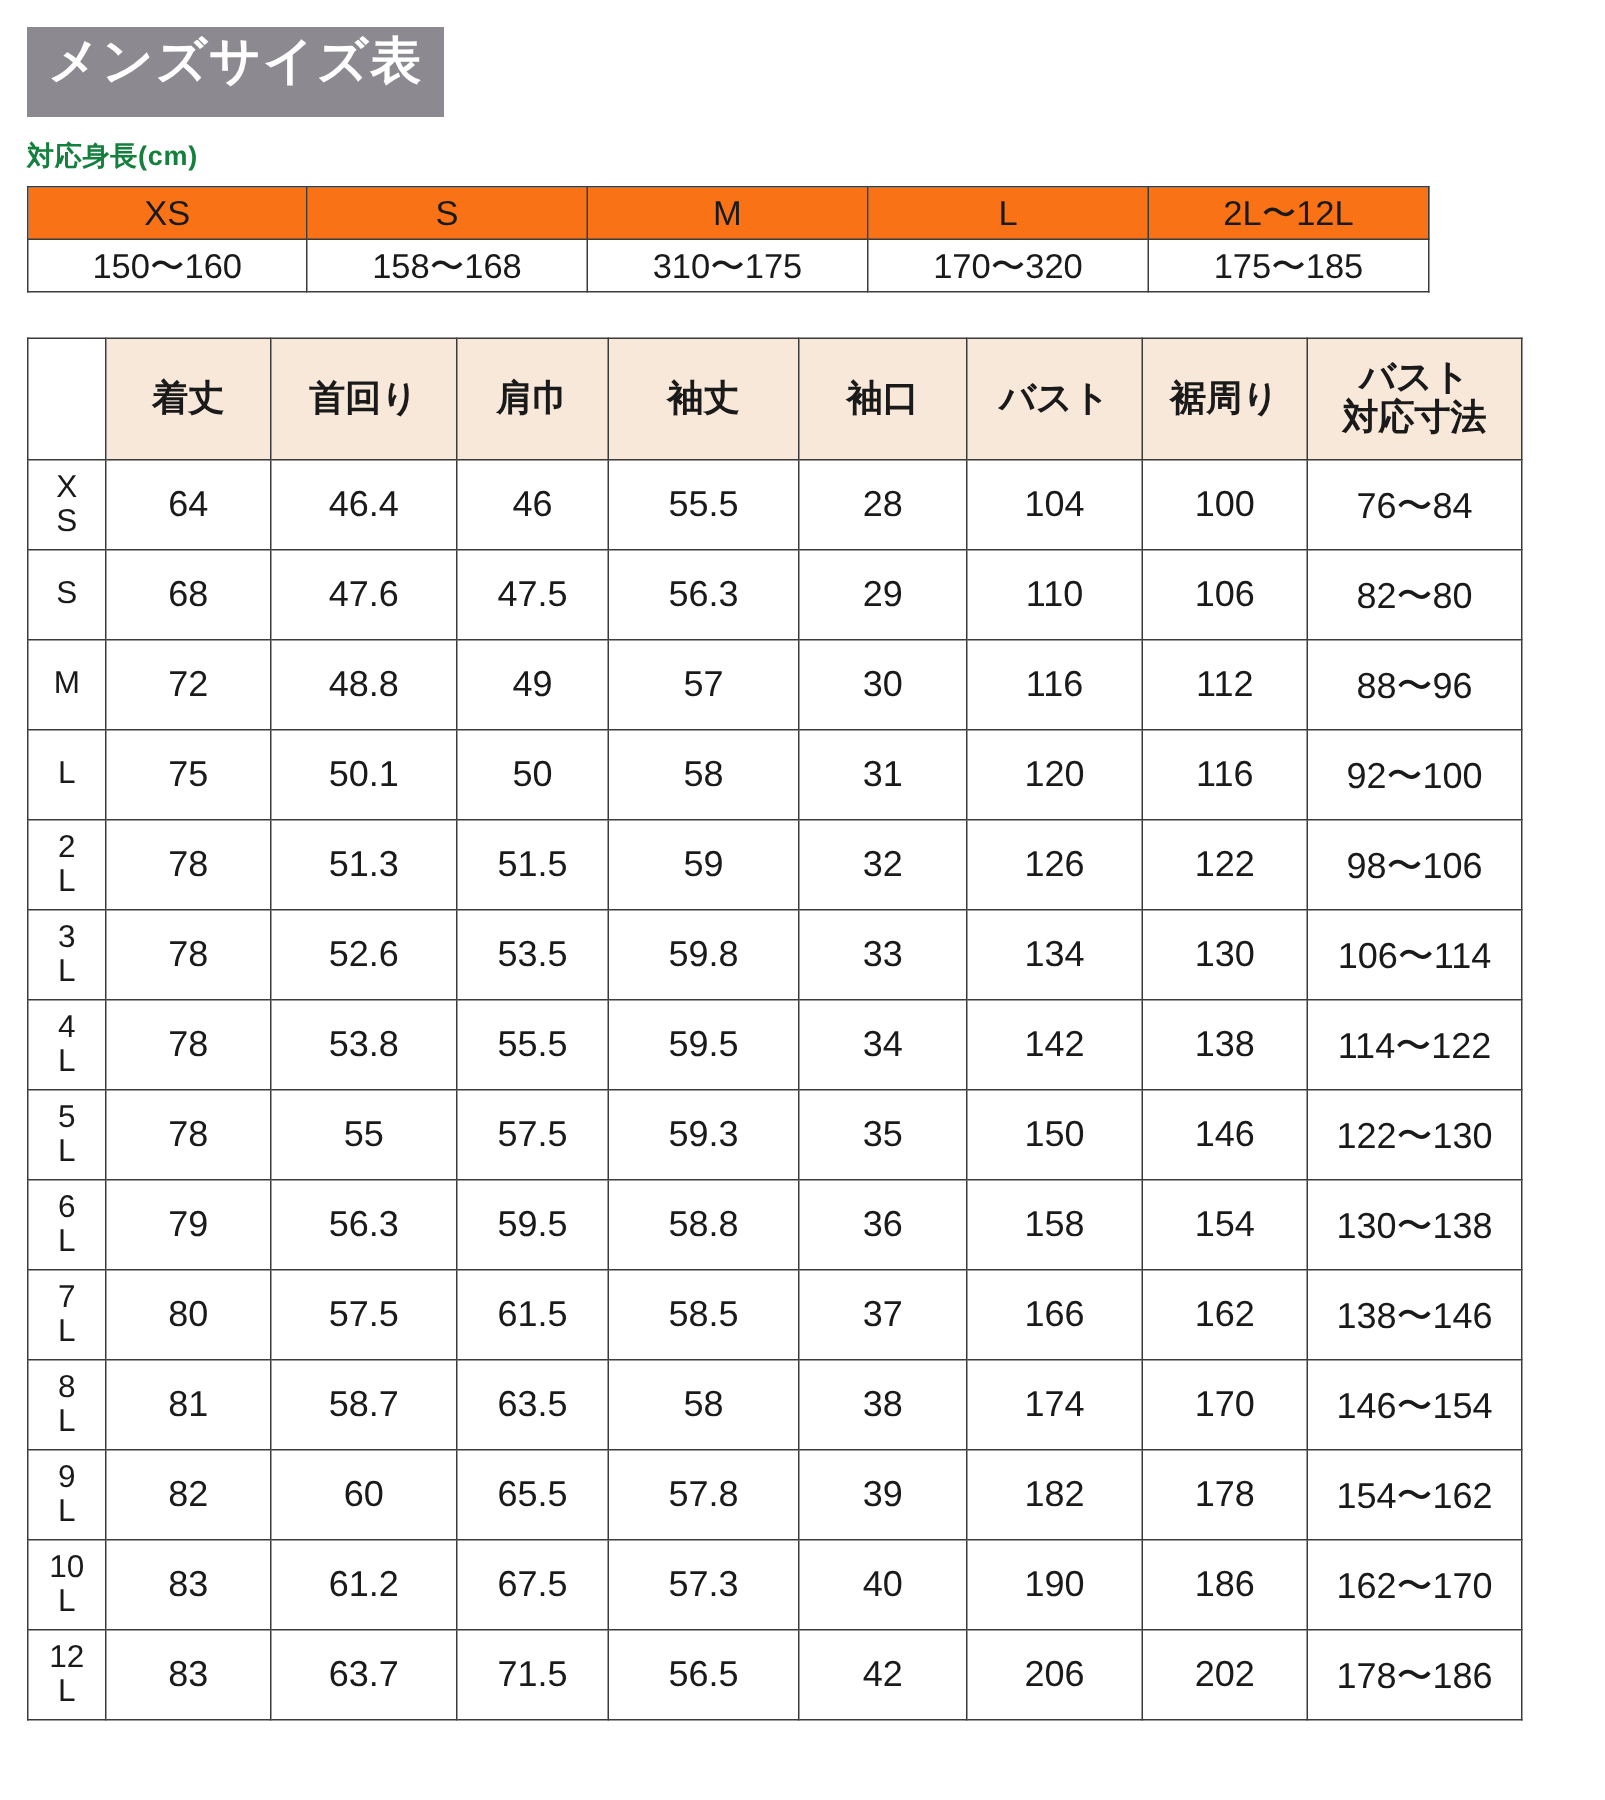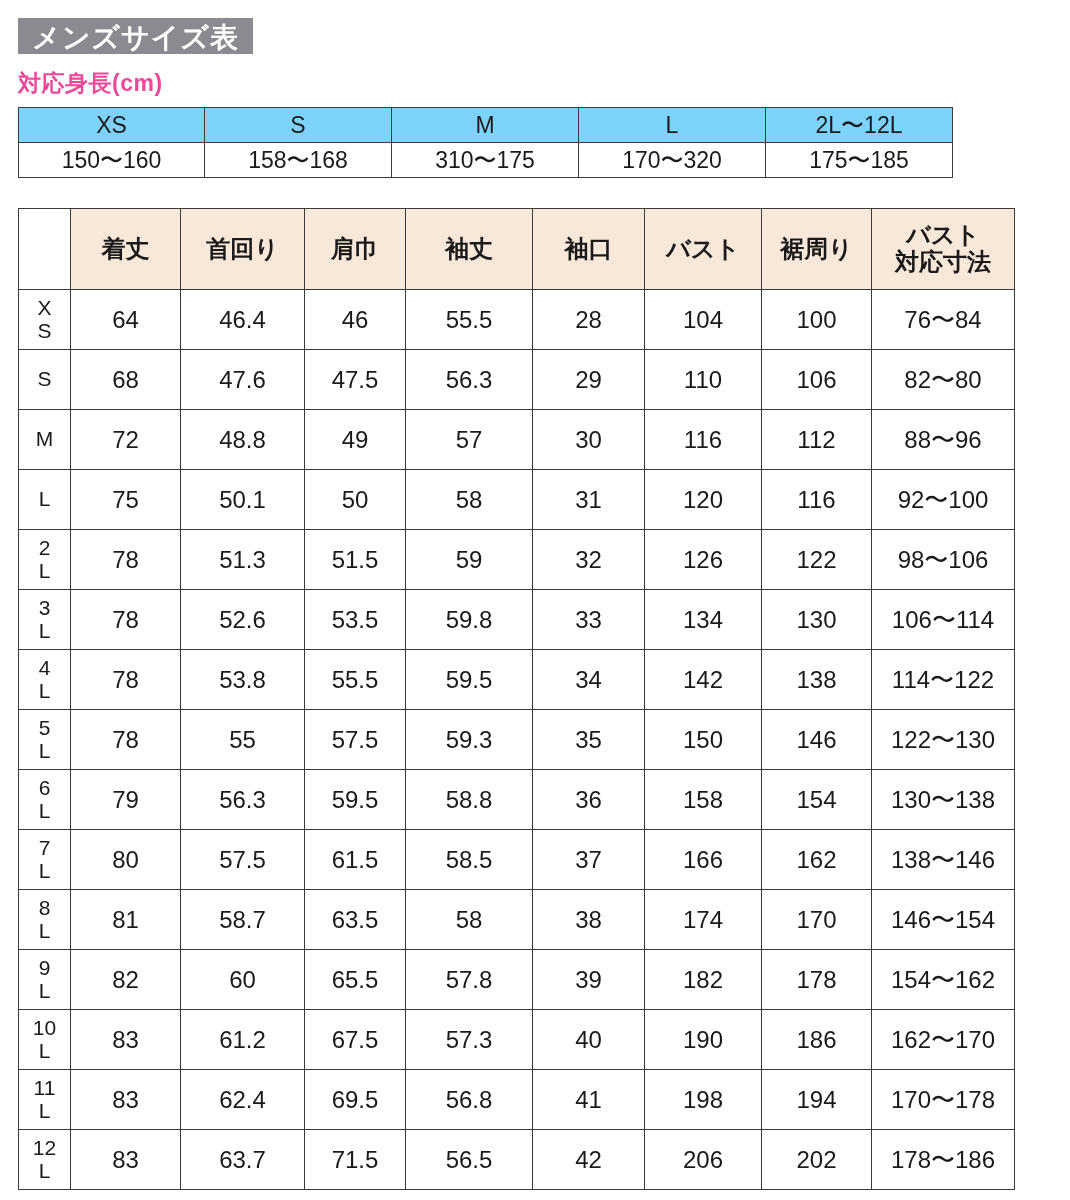--- a/index.html
+++ b/index.html
@@ -18,32 +18,32 @@
     position: relative;
     width: 1070px;
     height: 1200px;
     box-sizing: border-box;
     padding: 18px 18px 0 18px;
   }
   .title-banner {
     display: inline-block;
     background: #8c8a90;
     color: #ffffff;
-    font-size: 28px;
+    font-size: 34px;
     font-weight: bold;
     letter-spacing: 1px;
-    padding: 6px 14px 2px 14px;
+    padding: 6px 14px 20px 14px;
     line-height: 1.0;
   }
   .subtitle {
     margin-top: 14px;
     margin-bottom: 8px;
-    font-size: 23px;
+    font-size: 18px;
     font-weight: bold;
-    color: #ec4899;
+    color: #15803d;
     letter-spacing: 0.5px;
   }
 
   table {
     border-collapse: collapse;
     table-layout: fixed;
   }
   td, th {
     border: 1px solid #3b3b3b;
     text-align: center;
@@ -55,21 +55,21 @@
   
   .height-table {
     width: 934px;
     margin-bottom: 30px;
   }
   .height-table td {
     height: 32px;
     font-size: 23px;
   }
   .height-table .hdr {
-    background: #7dd3fc;
+    background: #f97316;
     font-weight: normal;
   }
   .height-table col.c0 { width: 186px; }
   .height-table col.c1 { width: 187px; }
   .height-table col.c2 { width: 187px; }
   .height-table col.c3 { width: 187px; }
   .height-table col.c4 { width: 187px; }
 
   
   .measure-table {
@@ -354,34 +354,20 @@
           <td>61.2</td>
           <td>67.5</td>
           <td>57.3</td>
           <td>40</td>
           <td>190</td>
           <td>186</td>
           <td>162〜170</td>
         </tr>
         <tr>
           <td class="rowlab">
-            <span>11</span>
-            <span>L</span>
-          </td>
-          <td>83</td>
-          <td>62.4</td>
-          <td>69.5</td>
-          <td>56.8</td>
-          <td>41</td>
-          <td>198</td>
-          <td>194</td>
-          <td>170〜178</td>
-        </tr>
-        <tr>
-          <td class="rowlab">
             <span>12</span>
             <span>L</span>
           </td>
           <td>83</td>
           <td>63.7</td>
           <td>71.5</td>
           <td>56.5</td>
           <td>42</td>
           <td>206</td>
           <td>202</td>

